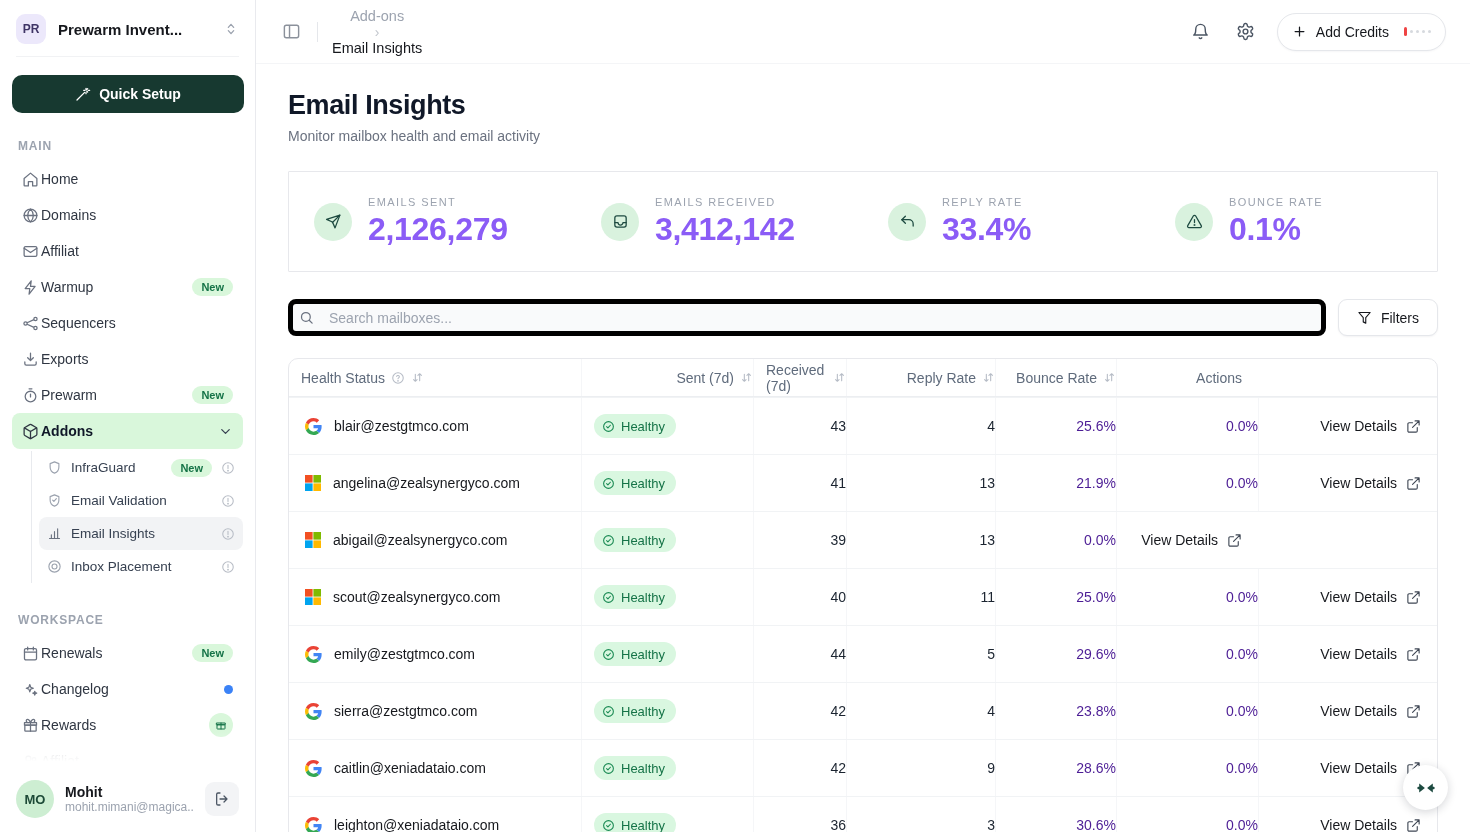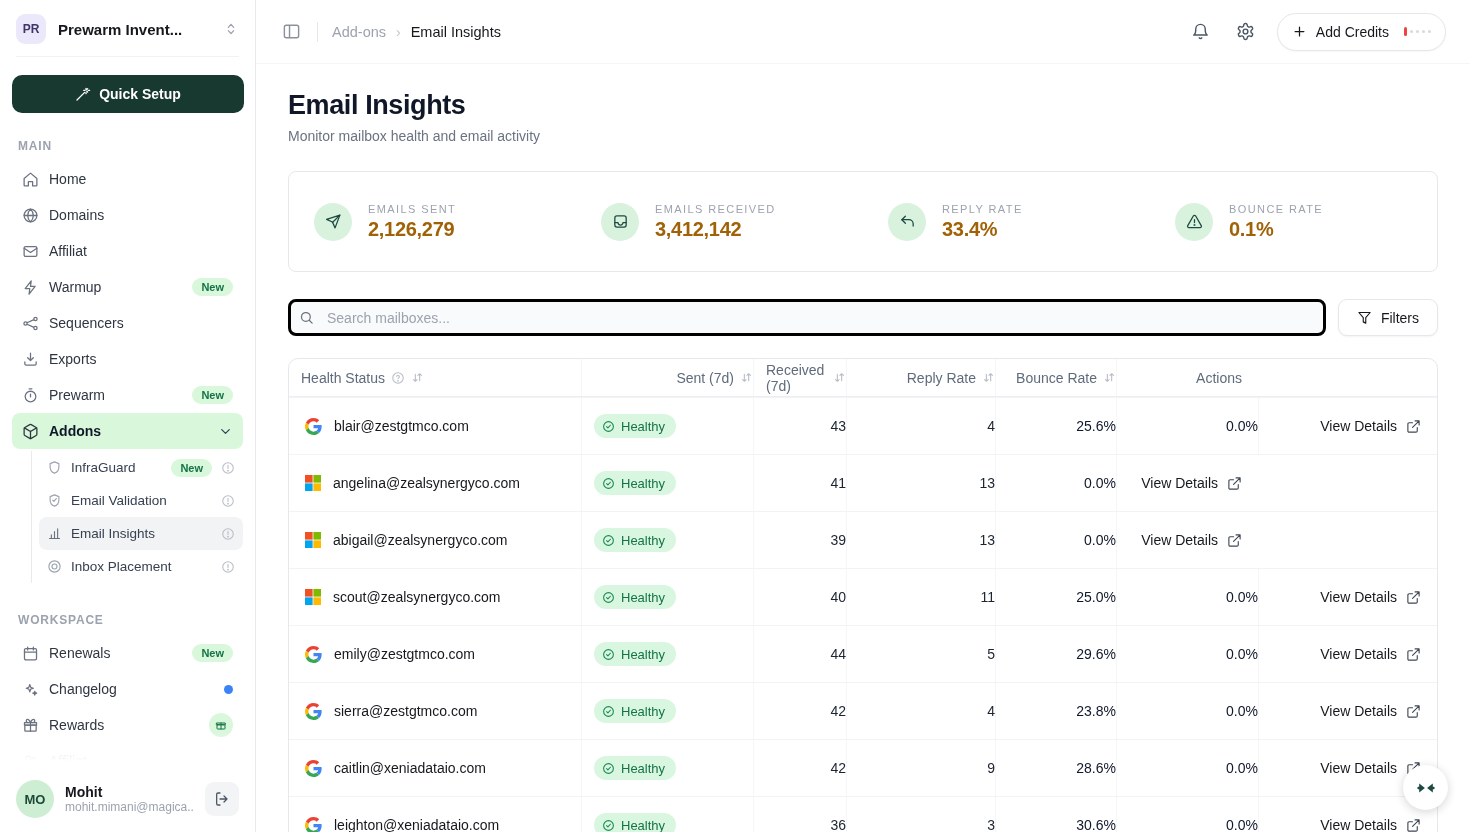--- a/index.html
+++ b/index.html
@@ -15,21 +15,21 @@
   .ws-avatar { width:30px; height:30px; border-radius:9px; background:#ece8fb; color:#3f3566;
     font-size:12px; font-weight:700; display:flex; align-items:center; justify-content:center; }
   .ws-name { font-size:15px; font-weight:700; color:#16181d; flex:1; white-space:nowrap; overflow:hidden; }
   .ws-caret { color:#9ca3af; }
   .ws-divider { height:1px; background:#f1f2f4; margin:0 16px; }
   .quick-setup { margin:18px 12px 0 12px; height:38px; background:#173930; color:#fff; border:none;
     border-radius:10px; width:232px; display:flex; align-items:center; justify-content:center; gap:8px;
     font-size:14px; font-weight:600; cursor:pointer; font-family:inherit; }
   .nav { padding:26px 12px 0 12px; }
   .nav-label { font-size:12px; font-weight:600; letter-spacing:.8px; color:#9ca3af; padding:0 6px 8px 6px; }
-  .nav-item { display:flex; align-items:center; gap:10px; height:36px; padding:0 10px; border-radius:8px;
+  .nav-item { display:flex; align-items:center; gap:2px; height:36px; padding:0 10px; border-radius:8px;
     font-size:14px; color:#2f3642; cursor:pointer; }
   .nav-item .nicon { color:#6b7280; display:flex; }
   .nav-item .nlabel { flex:1; }
   .nav-item.active-green { background:#d9f7db; font-weight:600; color:#101828; }
   .badge-new { background:#d9f7db; color:#157347; font-size:11px; font-weight:600; padding:3px 9px; border-radius:999px; }
   .chev { color:#374151; }
   .sub-list { margin:2px 0 2px 19px; border-left:1px solid #e8eaee; padding-left:7px; }
   .sub-item { display:flex; align-items:center; gap:9px; height:33px; padding:0 8px; border-radius:8px;
     font-size:13.5px; color:#374151; cursor:pointer; }
   .sub-item .nicon { color:#9ca3af; display:flex; }
@@ -67,32 +67,32 @@
     border:1px solid #e5e7eb; background:#fff; border-radius:999px; cursor:pointer; font-family:inherit;
     font-size:14px; font-weight:500; color:#16181d; box-shadow:0 1px 2px rgba(16,24,40,.04); }
   .meter { display:flex; align-items:center; gap:3px; margin-left:6px; }
   .meter .bar { width:3px; height:9px; border-radius:2px; background:#ef4444; }
   .meter .d { width:3px; height:3px; border-radius:50%; background:#d6d9de; }
 
   .content { padding:26px 32px 0 32px; }
   .page-title { font-size:27px; font-weight:700; letter-spacing:-.4px; color:#101828; }
   .page-sub { font-size:14px; color:#6b7280; margin-top:7px; }
 
-  .stats-card { margin-top:27px; border:1px solid #e7e8ec; border-radius:8px; height:101px;
+  .stats-card { margin-top:27px; border:1px solid #e7e8ec; border-radius:1px; height:101px;
     display:grid; grid-template-columns:repeat(4,1fr); align-items:center; background:#fff; }
   .stat { display:flex; align-items:center; gap:16px; padding-left:25px; }
   .stat-icon { width:38px; height:38px; border-radius:50%; background:#d9f2de; color:#1d4a40;
     display:flex; align-items:center; justify-content:center; flex:0 0 38px; }
   .stat-label { font-size:11px; letter-spacing:1.4px; color:#9ca3af; font-weight:500; }
-  .stat-value { font-size:20px; font-weight:700; color:#a16207; letter-spacing:-.3px; margin-top:3px; }
+  .stat-value { font-size:32px; font-weight:700; color:#8b5cf6; letter-spacing:-.3px; margin-top:3px; }
 
   .toolbar { margin-top:27px; display:flex; gap:12px; align-items:center; }
   .search-wrap { position:relative; flex:1; }
   .search-wrap .s-icon { position:absolute; left:11px; top:11px; color:#6b7280; }
-  .search-input { width:100%; height:37px; border:3px solid #000000; border-radius:8px; background:#f9fafb;
+  .search-input { width:100%; height:37px; border:5px solid #000000; border-radius:8px; background:#f9fafb;
     padding:0 12px 0 36px; font-size:14px; color:#0c4a6e; font-family:inherit; outline:none; }
   .search-input::placeholder { color:#9ca3af; }
   .filters-btn { display:flex; align-items:center; gap:9px; height:37px; padding:0 18px; background:#fff;
     border:1px solid #e5e7eb; border-radius:9px; font-size:14px; font-weight:500; color:#16181d;
     cursor:pointer; font-family:inherit; box-shadow:0 1px 2px rgba(16,24,40,.05); }
 
   
   .table { margin-top:22px; border:1px solid #e7e8ec; border-radius:10px 10px 0 0; overflow:hidden; background:#fff; }
   .thead, .trow { display:grid; grid-template-columns:292px 172px 93px 149px 121px 142px 1fr; align-items:center; }
   .thead { height:38px; border-bottom:1px solid #eceef1; }
@@ -101,21 +101,21 @@
   .th.num { justify-content:flex-end; padding-right:0; }
   .th.actions { justify-content:flex-end; padding-right:16px; }
   .sort-ic, .help-ic { color:#b6bcc6; display:flex; }
   .trow { height:57px; border-top:1px solid #f1f3f5; }
   .trow:first-of-type { border-top:none; }
   .td { height:100%; display:flex; align-items:center; font-size:14px; color:#1b2430; }
   .td-mail { gap:12px; padding-left:16px; }
   .td-mail .email { font-weight:400; color:#16181d; }
   .td-health { padding-left:12px; }
   .td.num { justify-content:flex-end; }
-  .td.green { color:#0f172a; }
+  .td.green { color:#4c1d95; }
   .td.actions { justify-content:flex-end; padding-right:16px; }
   .thead > *:nth-child(n+2), .trow > *:nth-child(n+2) { border-left:1px solid #f5f6f8; }
   .badge-healthy { display:inline-flex; align-items:center; gap:6px; background:#d9f7e0; color:#157347;
     font-size:13px; font-weight:500; border-radius:999px; padding:4.5px 11px 4.5px 8px; }
   .badge-healthy .ck { color:#1a8a53; display:flex; }
   .view-details { display:inline-flex; align-items:center; gap:9px; cursor:pointer; color:#16181d; font-size:14px; }
   .view-details .ext { color:#3f4754; display:flex; }
 
   .float-btn { position:fixed; right:22px; bottom:22px; width:45px; height:45px; border-radius:50%;
     background:#fff; border:none; box-shadow:0 2px 10px rgba(16,24,40,.18); cursor:pointer;
@@ -383,21 +383,21 @@
     <header class="topbar">
       <button class="panel-toggle">
         <span>
             <svg width="19" height="19" viewBox="0 0 24 24" fill="none" stroke="currentColor" stroke-width="1.8" stroke-linejoin="round">
               <rect x="3" y="4" width="18" height="16" rx="2.5"></rect>
               <path d="M9.5 4v16"></path>
             </svg>
           </span>
       </button>
       <span class="tb-divider"></span>
-      <nav style="display:flex;align-items:center;">
+      <nav style="display:flex;align-items:center;flex-direction:column;">
         <span class="crumb-parent">Add-ons</span>
         <span class="crumb-sep">›</span>
         <span class="crumb-current">Email Insights</span>
       </nav>
       <div class="topbar-right">
         <button class="icon-btn">
           <span>
               <svg width="19" height="19" viewBox="0 0 24 24" fill="none" stroke="currentColor" stroke-width="1.8" stroke-linecap="round" stroke-linejoin="round">
                 <path d="M18 9a6 6 0 1 0-12 0c0 6-2.5 7.5-2.5 7.5h17S18 15 18 9"></path>
                 <path d="M10.4 20a1.9 1.9 0 0 0 3.2 0"></path>
@@ -623,20 +623,21 @@
                   <svg width="13" height="13" viewBox="0 0 24 24" fill="none" stroke="currentColor" stroke-width="2" stroke-linecap="round" stroke-linejoin="round">
                     <circle cx="12" cy="12" r="9"></circle>
                     <path d="M8.5 12.3l2.4 2.4 4.6-5"></path>
                   </svg>
                 </span>
                 <span>Healthy</span>
               </span>
             </div>
           <div class="td num">41</div>
           <div class="td num">13</div>
+          <div class="td num green">21.9%</div>
           <div class="td num green">0.0%</div>
           <div class="td actions">
               <span class="view-details">
                 <span>View Details</span>
                 <span class="ext">
                   <svg width="15" height="15" viewBox="0 0 24 24" fill="none" stroke="currentColor" stroke-width="1.8" stroke-linecap="round" stroke-linejoin="round">
                     <path d="M18 13.5V19a2 2 0 0 1-2 2H5a2 2 0 0 1-2-2V8a2 2 0 0 1 2-2h5.5"></path>
                     <path d="M14.5 3H21v6.5M10.5 13.5L21 3"></path>
                   </svg>
                 </span>

